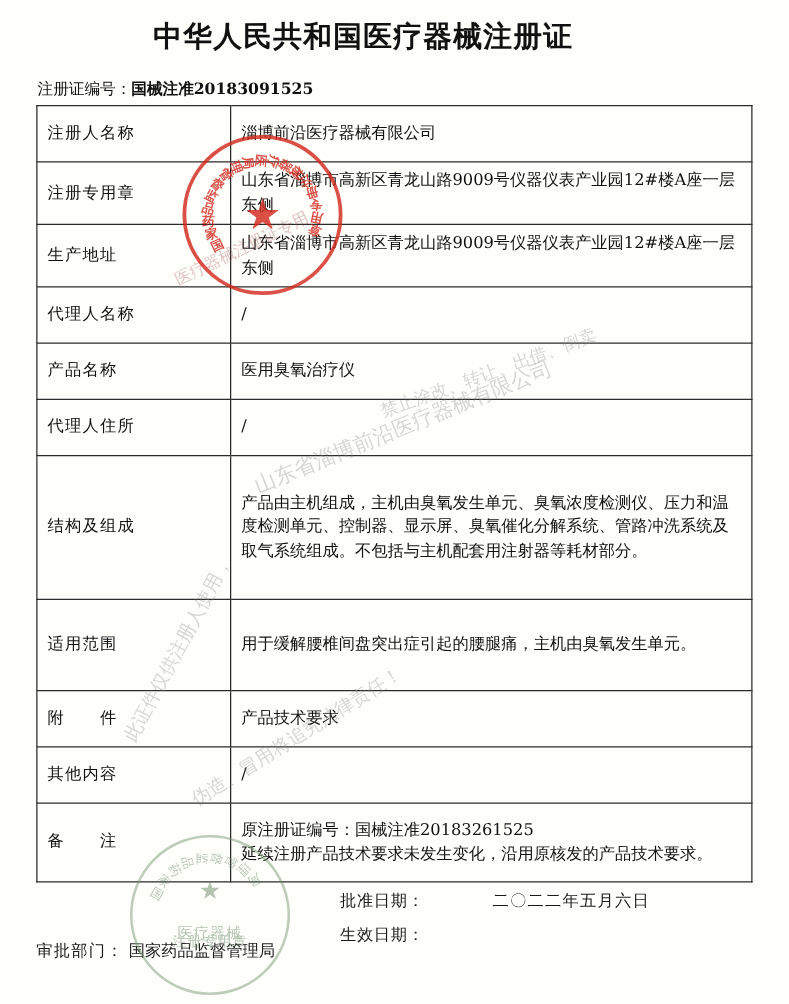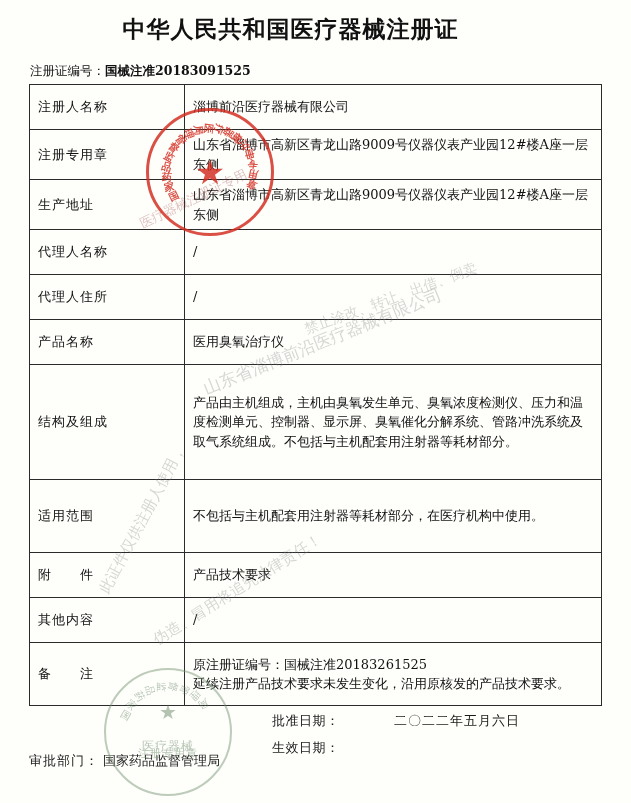--- a/index.html
+++ b/index.html
@@ -239,34 +239,34 @@
       </tr>
       <tr>
         <td class="key">生产地址</td>
         <td class="val">山东省淄博市高新区青龙山路9009号仪器仪表产业园12#楼A座一层东侧</td>
       </tr>
       <tr class="row-tall">
         <td class="key">代理人名称</td>
         <td class="val slash">/</td>
       </tr>
       <tr class="row-tall">
+        <td class="key">产品名称</td>
+        <td class="val">医用臭氧治疗仪</td>
+      </tr>
+      <tr class="row-tall">
         <td class="key">代理人住所</td>
         <td class="val slash">/</td>
       </tr>
-      <tr class="row-tall">
-        <td class="key">产品名称</td>
-        <td class="val">医用臭氧治疗仪</td>
-      </tr>
       <tr>
         <td class="key">结构及组成</td>
         <td class="val" style="height:104px;">产品由主机组成，主机由臭氧发生单元、臭氧浓度检测仪、压力和温度检测单元、控制器、显示屏、臭氧催化分解系统、管路冲洗系统及取气系统组成。不包括与主机配套用注射器等耗材部分。</td>
       </tr>
       <tr>
         <td class="key">适用范围</td>
-        <td class="val" style="height:62px;">不包括与主机配套用注射器等耗材部分，在医疗机构中使用。</td>
+        <td class="val" style="height:62px;">用于缓解腰椎间盘突出症引起的腰腿痛，主机由臭氧发生单元。</td>
       </tr>
       <tr class="row-tall">
         <td class="key">附　　件</td>
         <td class="val">产品技术要求</td>
       </tr>
       <tr class="row-tall">
         <td class="key">其他内容</td>
         <td class="val slash">/</td>
       </tr>
       <tr>

